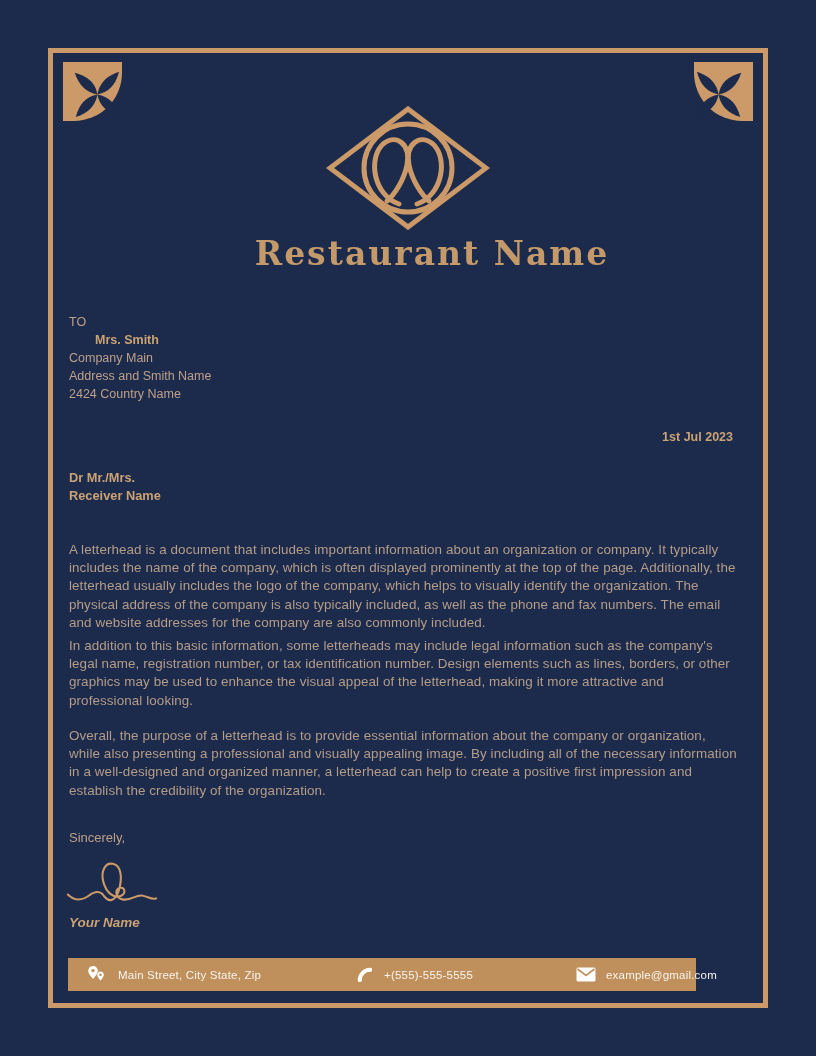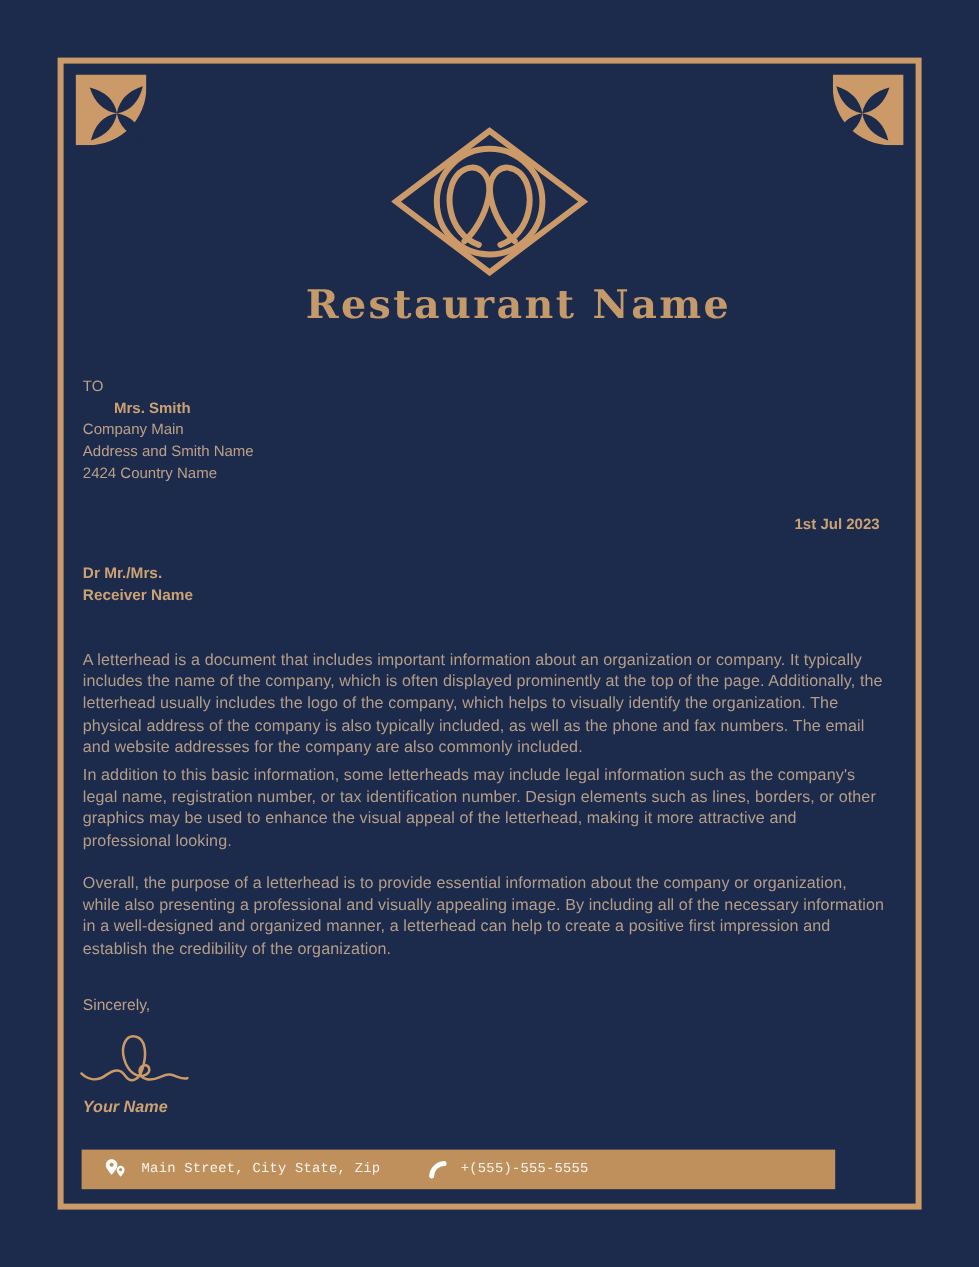--- a/index.html
+++ b/index.html
@@ -55,21 +55,21 @@
   .closing{position:absolute;left:69px;top:830px;font-size:13px;color:var(--body_reg,#bda089);}
   .signature{position:absolute;left:64px;top:855px;width:96px;height:58px;}
   .signature path{stroke:var(--accent,#cb9a68);fill:none;stroke-width:2.2;stroke-linecap:round;}
   .your-name{position:absolute;left:69px;top:915px;font-size:13.5px;font-weight:700;color:var(--heading,#cba274);font-style:italic;}
 
   .footer-bar{
     position:absolute;left:68px;top:958px;width:628px;height:33px;
     background:var(--footer_bar,#bf905b);
     display:flex;align-items:center;
     color:var(--footer_text,#f7f3ee);
-    font-size:11.5px;letter-spacing:.2px;font-family:Liberation Mono, monospace;
+    font-size:11.5px;letter-spacing:.2px;
   }
   .footer-item{position:absolute;display:flex;align-items:center;gap:10px;height:100%;}
   .footer-item.loc{left:18px;}
   .footer-item.phone{left:287px;text-align:right;}
   .footer-item.mail{left:508px;}
   .footer-icon{display:block;}
   .white-fill{fill:#ffffff;}
   .white-stroke{stroke:#ffffff;fill:none;stroke-linecap:round;}
   .bar-fill{fill:var(--footer_bar,#bf905b);}
   .bar-stroke{stroke:var(--footer_bar,#bf905b);fill:none;}
@@ -153,15 +153,22 @@
 
     <div class="footer-item phone">
       <svg class="footer-icon" width="19" height="19" viewBox="0 0 24 24" aria-hidden="true">
         <path class="white-stroke" stroke-width="5" d="M6 19 C6 12 12 6 19 6"></path>
         <circle class="white-fill" cx="6" cy="19" r="2.6"></circle>
         <circle class="white-fill" cx="19" cy="6" r="2.6"></circle>
       </svg>
       <span>+(555)-555-5555</span>
     </div>
 
+    <div class="footer-item mail">
+      <svg class="footer-icon" width="20" height="15" viewBox="0 0 20 15" aria-hidden="true">
+        <rect class="white-fill" x="0.5" y="0.5" width="19" height="14" rx="1.5"></rect>
+        <path class="bar-stroke" stroke-width="1.6" d="M1.5 2 L10 8.5 L18.5 2"></path>
+      </svg>
+      <span>example@gmail.com</span>
+    </div>
 
   </div>
 </div>
 
 </body></html>

